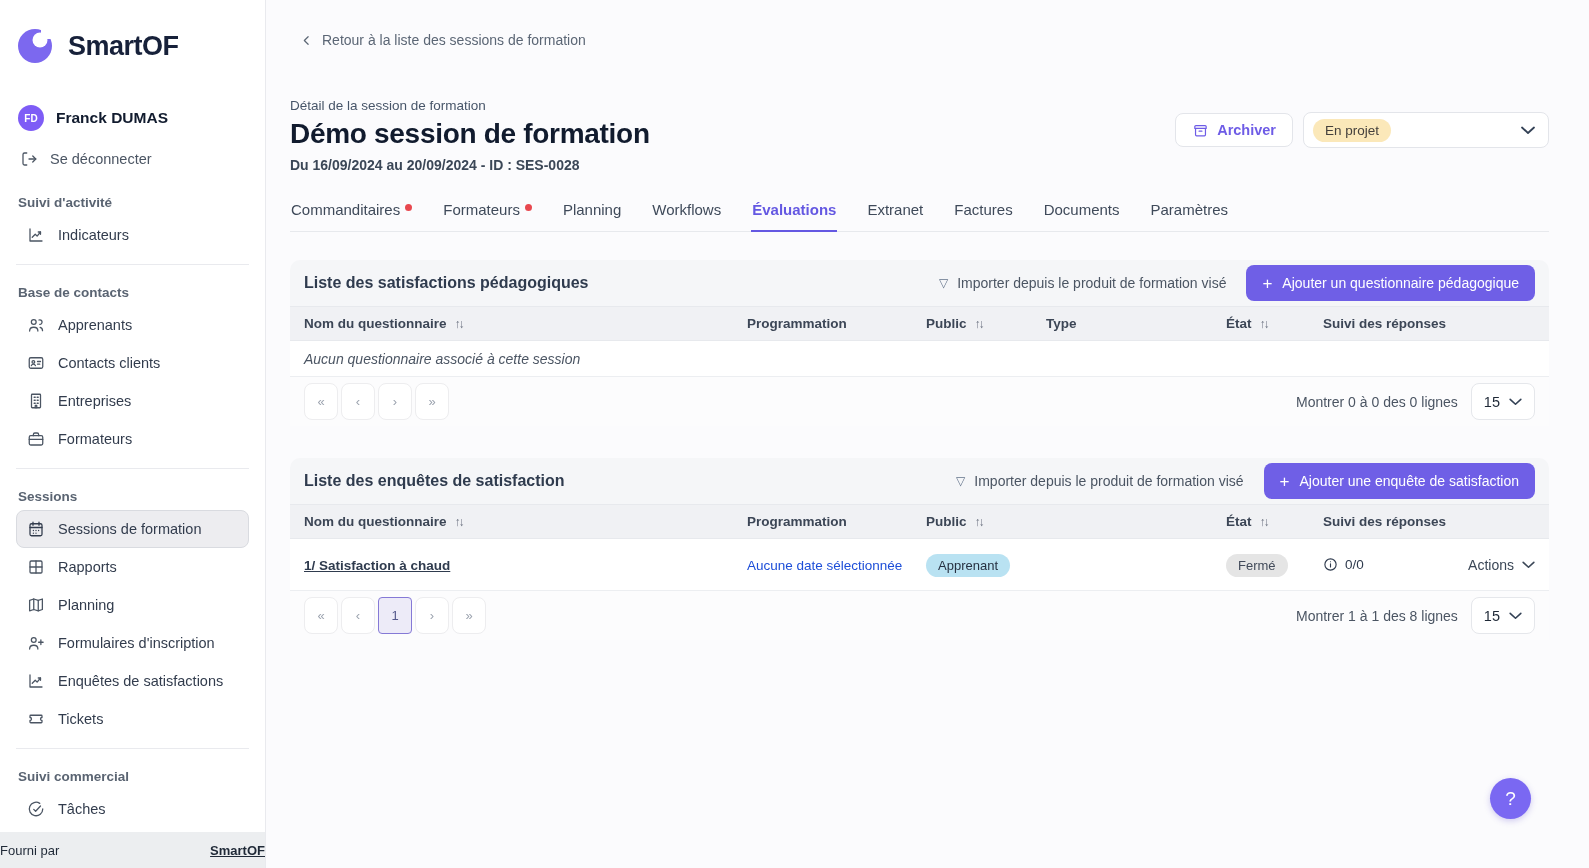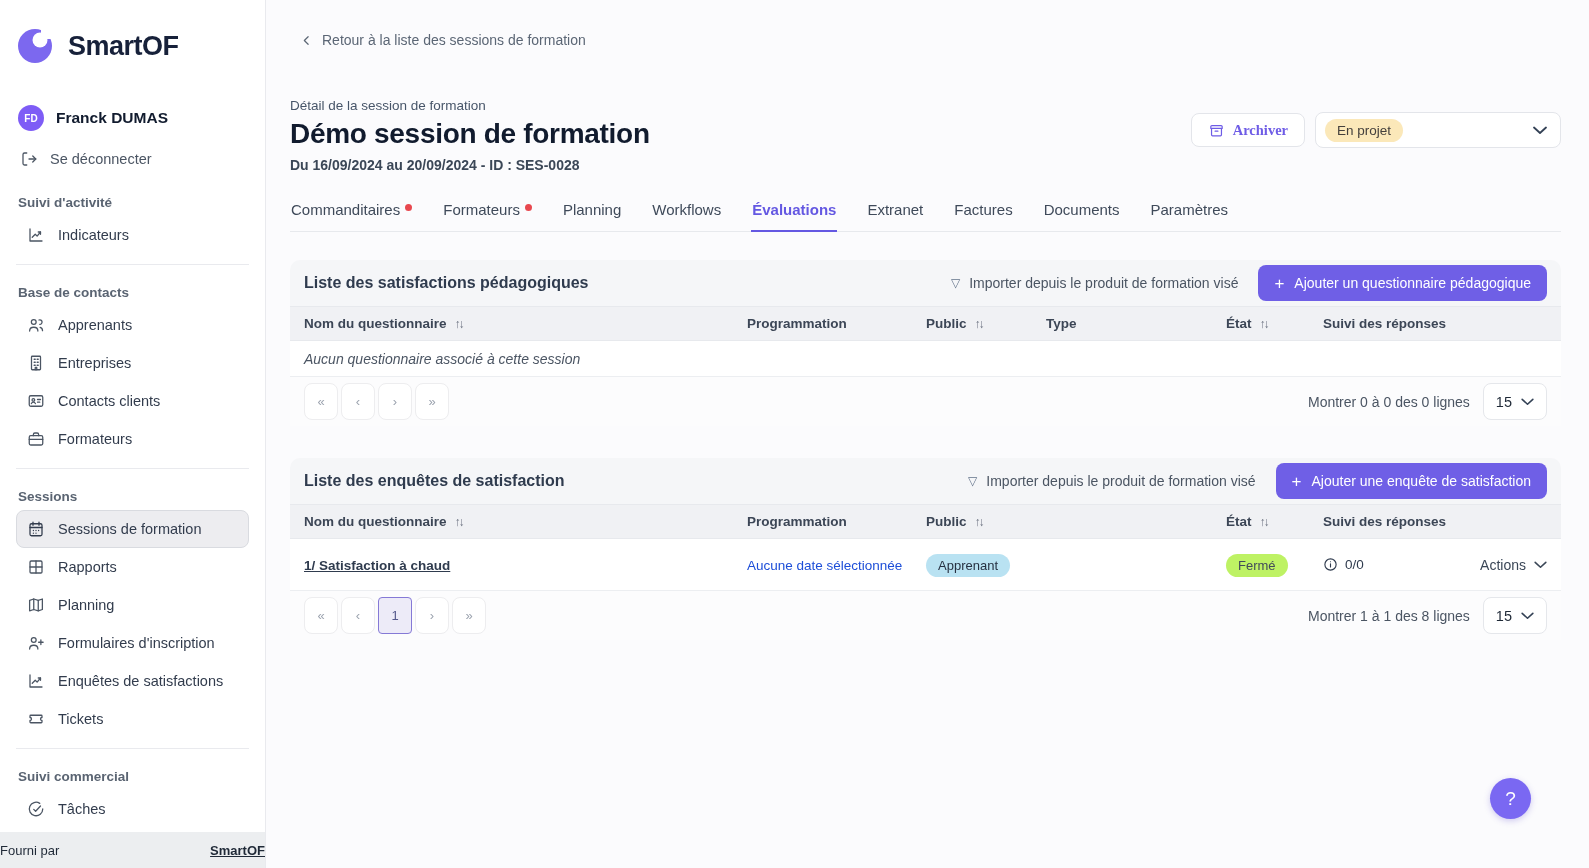--- a/index.html
+++ b/index.html
@@ -31,40 +31,40 @@
   }
   .side-item.active { background:#ededf0; border-color:#d9dbe0; }
   .side-divider { border:none; border-top:1px solid #e9eaee; margin:10px 0 2px 0; }
   .side-footer {
     position:absolute; left:0; right:0; bottom:0; height:36px; background:#eceef0;
     display:flex; align-items:center; justify-content:space-between; gap:5px; font-size:13px; color:#1f2937;
   }
   .side-footer a { color:#1f2937; font-weight:600; text-decoration:underline; cursor:pointer; }
 
   
-  .main { flex:1; padding:0 28px 0 24px; position:relative; }
+  .main { flex:1; padding:0 40px 0 24px; position:relative; }
   .back-row { display:flex; align-items:center; gap:9px; margin:32px 0 0 10px; color:#5b6675; font-size:14px; cursor:pointer; width:max-content; }
 
   .page-head { display:flex; justify-content:space-between; align-items:flex-start; margin-top:50px; }
   .eyebrow { font-size:13.5px; color:#475569; }
   .page-title { font-size:28px; font-weight:700; color:#111b2e; margin:5px 16px 7px 0; letter-spacing:-0.3px; }
   .subtitle { font-size:14px; font-weight:600; color:#3b4757; }
   .head-controls { display:flex; align-items:center; gap:10px; margin-top:14px; }
   .btn-archive {
     display:flex; align-items:center; gap:8px; height:34px; padding:0 16px; background:#fff;
-    border:1px solid #e3e5ea; border-radius:8px; color:#6e5ce6; font-size:14.5px; font-weight:600; cursor:pointer;font-family:Liberation Serif, serif;
+    border:1px solid #e3e5ea; border-radius:8px; color:#6e5ce6; font-size:14.5px; font-weight:600; cursor:pointer;
   }
   .status-select {
     display:flex; align-items:center; justify-content:space-between; width:246px; height:36px;
     background:#fff; border:1px solid #e3e5ea; border-radius:8px; padding:0 13px 0 9px; cursor:pointer;
   }
   .badge { border-radius:999px; padding:4px 12px; font-size:13.5px; white-space:nowrap; }
   .badge-project { background:#fbe8b9; color:#44403c; }
   .badge-public { background:#b9e2f2; color:#273142; font-size:13px; }
-  .badge-state { background:#bef264; color:#424b5a; font-size:13px; }
+  .badge-state { background:#e5e5e5; color:#424b5a; font-size:13px; }
 
   .tabs { display:flex; gap:29px; margin-top:22px; border-bottom:1px solid #e7e9ed; }
   .tab { font-size:15px; color:#3f4a5a; padding:6px 1px 12px 1px; cursor:pointer; display:flex; align-items:flex-start; gap:5px; }
   .tab.active { color:#6458e2; font-weight:600; border-bottom:2px solid #6458e2; margin-bottom:-1px; }
   .tab-dot { width:7px; height:7px; border-radius:50%; background:#e8484f; margin-top:3px; }
 
   
   .card { margin-top:28px; border-radius:10px 10px 0 0; }
   .card-header {
     display:flex; align-items:center; justify-content:space-between; background:#f5f6f8;
@@ -177,37 +177,37 @@
           <path d="M3.5 20c0-3.2 2.5-5 5.5-5s5.5 1.8 5.5 5"></path>
           <path d="M16 5.3a3 3 0 1 1 1 5.8"></path>
           <path d="M17.5 15.2c2 .5 3.2 2.2 3.2 4.3"></path>
       </svg>
     </span>
     <span>Apprenants</span>
   </div>
   <div class="side-item">
     <span>
       <svg width="18" height="18" viewBox="0 0 24 24" fill="none" stroke="#4b5563" stroke-width="1.7" stroke-linecap="round" stroke-linejoin="round">
-        <rect x="6" y="3" width="12" height="18" rx="1"></rect>
-          <path d="M9.5 7h1.5M13.5 7H15M9.5 11h1.5M13.5 11H15M9.5 15h1.5M13.5 15H15"></path>
-          <path d="M11 21v-3h2v3"></path>
-      </svg>
-    </span>
-    <span>Entreprises</span>
-  </div>
-  <div class="side-item">
-    <span>
-      <svg width="18" height="18" viewBox="0 0 24 24" fill="none" stroke="#4b5563" stroke-width="1.7" stroke-linecap="round" stroke-linejoin="round">
         <rect x="3" y="5" width="18" height="14" rx="2"></rect>
           <circle cx="8.5" cy="10.5" r="1.8"></circle>
           <path d="M5.8 15.5c.5-1.3 1.5-2 2.7-2s2.2.7 2.7 2"></path>
           <path d="M14 10h4M14 13.5h3"></path>
       </svg>
     </span>
     <span>Contacts clients</span>
+  </div>
+  <div class="side-item">
+    <span>
+      <svg width="18" height="18" viewBox="0 0 24 24" fill="none" stroke="#4b5563" stroke-width="1.7" stroke-linecap="round" stroke-linejoin="round">
+        <rect x="6" y="3" width="12" height="18" rx="1"></rect>
+          <path d="M9.5 7h1.5M13.5 7H15M9.5 11h1.5M13.5 11H15M9.5 15h1.5M13.5 15H15"></path>
+          <path d="M11 21v-3h2v3"></path>
+      </svg>
+    </span>
+    <span>Entreprises</span>
   </div>
   <div class="side-item">
     <span>
       <svg width="18" height="18" viewBox="0 0 24 24" fill="none" stroke="#4b5563" stroke-width="1.7" stroke-linecap="round" stroke-linejoin="round">
         <rect x="3" y="7.5" width="18" height="12.5" rx="2"></rect>
           <path d="M8.5 7.5V6a2 2 0 0 1 2-2h3a2 2 0 0 1 2 2v1.5"></path>
           <path d="M3 12.5h18"></path>
       </svg>
     </span>
     <span>Formateurs</span>

